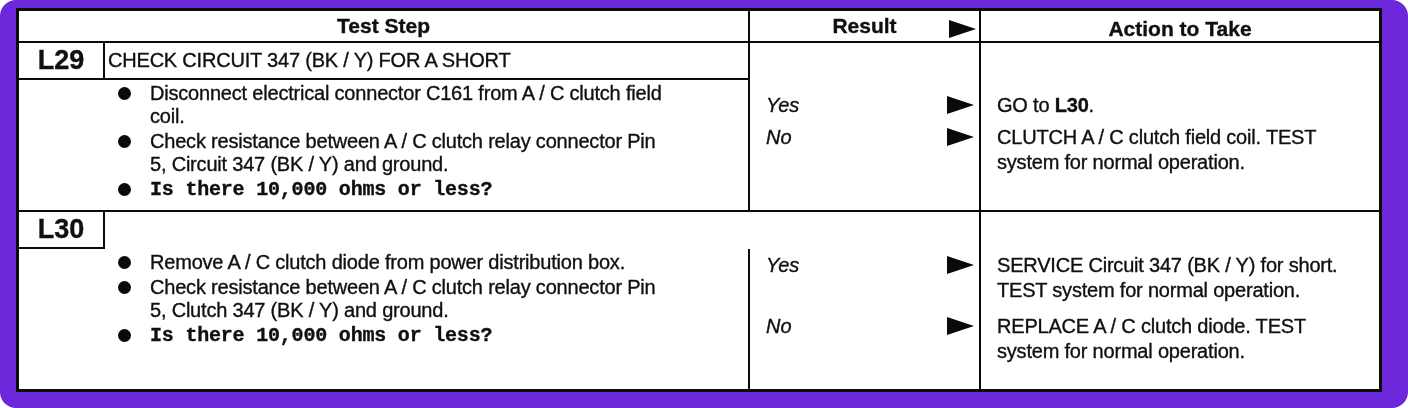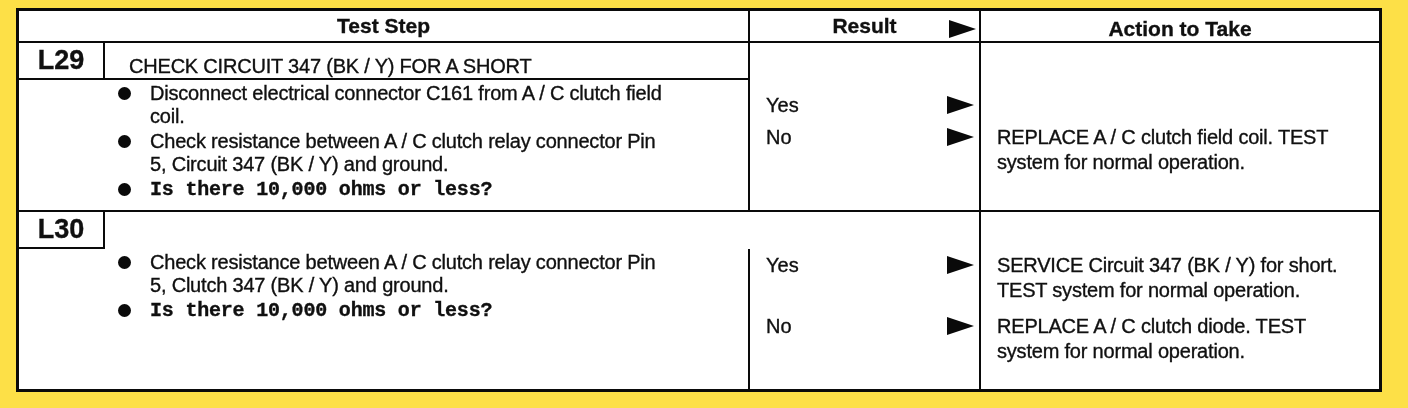--- a/index.html
+++ b/index.html
@@ -1,23 +1,24 @@
 <!DOCTYPE html>
 <html><head>
 <meta charset="utf-8">
 <style>
   html,body{margin:0;padding:0;background:#ffffff;}
   .page{
     position:relative;
     width:1408px;height:408px;
-    background:#fde047;
+    background:#6d28d9;
     font-family:"Liberation Sans","DejaVu Sans",sans-serif;
     color:#101010;
     -webkit-text-stroke:0.35px #101010;
     overflow:hidden;
+    border-radius:16px;
   }
   .ptable{
     position:absolute;left:16px;top:8px;
     width:1366px;height:384px;
     border:3px solid #0a0a0a;
     box-sizing:border-box;
     display:grid;
     grid-template-columns:86px 645px 231px 1fr;
     grid-template-rows:32px 37px 132px 37px 1fr;
     background:#ffffff;
@@ -30,21 +31,21 @@
   .h-test{grid-column:1/3;grid-row:1;display:flex;align-items:center;justify-content:center;
           font-weight:bold;font-size:21px;}
   .h-result{grid-column:3;grid-row:1;position:relative;display:flex;align-items:center;justify-content:center;
           font-weight:bold;font-size:21px;}
   .h-action{grid-column:4;grid-row:1;display:flex;align-items:flex-end;justify-content:center;
           font-weight:bold;font-size:21px;}
   .h-result .arrow{position:absolute;right:3px;top:50%;transform:translateY(-50%);}
 
   
   .id-cell{display:flex;align-items:center;justify-content:center;font-weight:bold;font-size:27px;}
-  .title-cell{display:flex;align-items:flex-end;padding-left:24px;font-size:20px;letter-spacing:-0.2px;}
+  .title-cell{display:flex;align-items:center;padding-left:3px;font-size:20px;letter-spacing:-0.2px;}
   .t1-id{grid-column:1;grid-row:2;}
   .t1-title{grid-column:2;grid-row:2;}
   .t2-id{grid-column:1;grid-row:4;}
   .t2-title{grid-column:2;grid-row:4;}
 
   
   .bullets-cell{padding-top:2px;}
   .t1-bullets{grid-column:1/3;grid-row:3;}
   .t2-bullets{grid-column:1/3;grid-row:5;}
   ul.bullets{margin:0;padding:0 0 0 95px;list-style:none;}
@@ -64,21 +65,21 @@
   .t2-resact{grid-column:3/5;grid-row:4/6;padding-top:41px;}
   .vdiv{position:absolute;left:229px;top:0;bottom:0;width:2px;background:#0a0a0a;}
   .resrow{display:flex;align-items:flex-start;}
   .t1-resact .resrow + .resrow{margin-top:7px;}
   .t2-resact .resrow + .resrow{margin-top:11px;}
   .res-left{
     width:229px;box-sizing:border-box;flex:0 0 auto;
     display:flex;justify-content:space-between;align-items:flex-start;
     padding:0 5px 0 16px;
   }
-  .res-label{font-size:20px;line-height:25px;}
+  .res-label{font-size:20px;line-height:25px;font-style:italic;}
   .arrow{
     width:0;height:0;flex:0 0 auto;
     border-top:9px solid transparent;
     border-bottom:9px solid transparent;
     border-left:27px solid #0a0a0a;
     margin-top:3px;
   }
   .res-right{flex:1;padding:0 8px 0 18px;font-size:20px;line-height:25px;letter-spacing:-0.2px;}
   .res-right .b{font-weight:bold;}
 </style>
@@ -112,37 +113,41 @@
         <li class="q">Is there 10,000 ohms or less?</li>
       </ul>
     </div>
     <div class="cell bb resact t1-resact">
       <div class="vdiv"></div>
       <div class="resrow">
         <div class="res-left">
           <span class="res-label">Yes</span>
           <span class="arrow"></span>
         </div>
+        <div class="res-right">
+          <span>GO to </span><span class="b">L30</span><span>.</span>
+        </div>
       </div>
       <div class="resrow">
         <div class="res-left">
           <span class="res-label">No</span>
           <span class="arrow"></span>
         </div>
         <div class="res-right">
-          <span>REPLACE A / C clutch field coil. TEST system for normal operation.</span><span class="b"></span><span></span>
+          <span>CLUTCH A / C clutch field coil. TEST system for normal operation.</span><span class="b"></span><span></span>
         </div>
       </div>
     </div>
 
     <div class="cell br bb id-cell t2-id">
       <span>L30</span>
     </div>
     <div class="cell br bullets-cell t2-bullets">
       <ul class="bullets">
+        <li>Remove A / C clutch diode from power distribution box.</li>
         <li>Check resistance between A / C clutch relay connector Pin 5, Clutch 347 (BK / Y) and ground.</li>
         <li class="q">Is there 10,000 ohms or less?</li>
       </ul>
     </div>
     <div class="cell resact t2-resact">
       <div class="vdiv"></div>
       <div class="resrow">
         <div class="res-left">
           <span class="res-label">Yes</span>
           <span class="arrow"></span>

